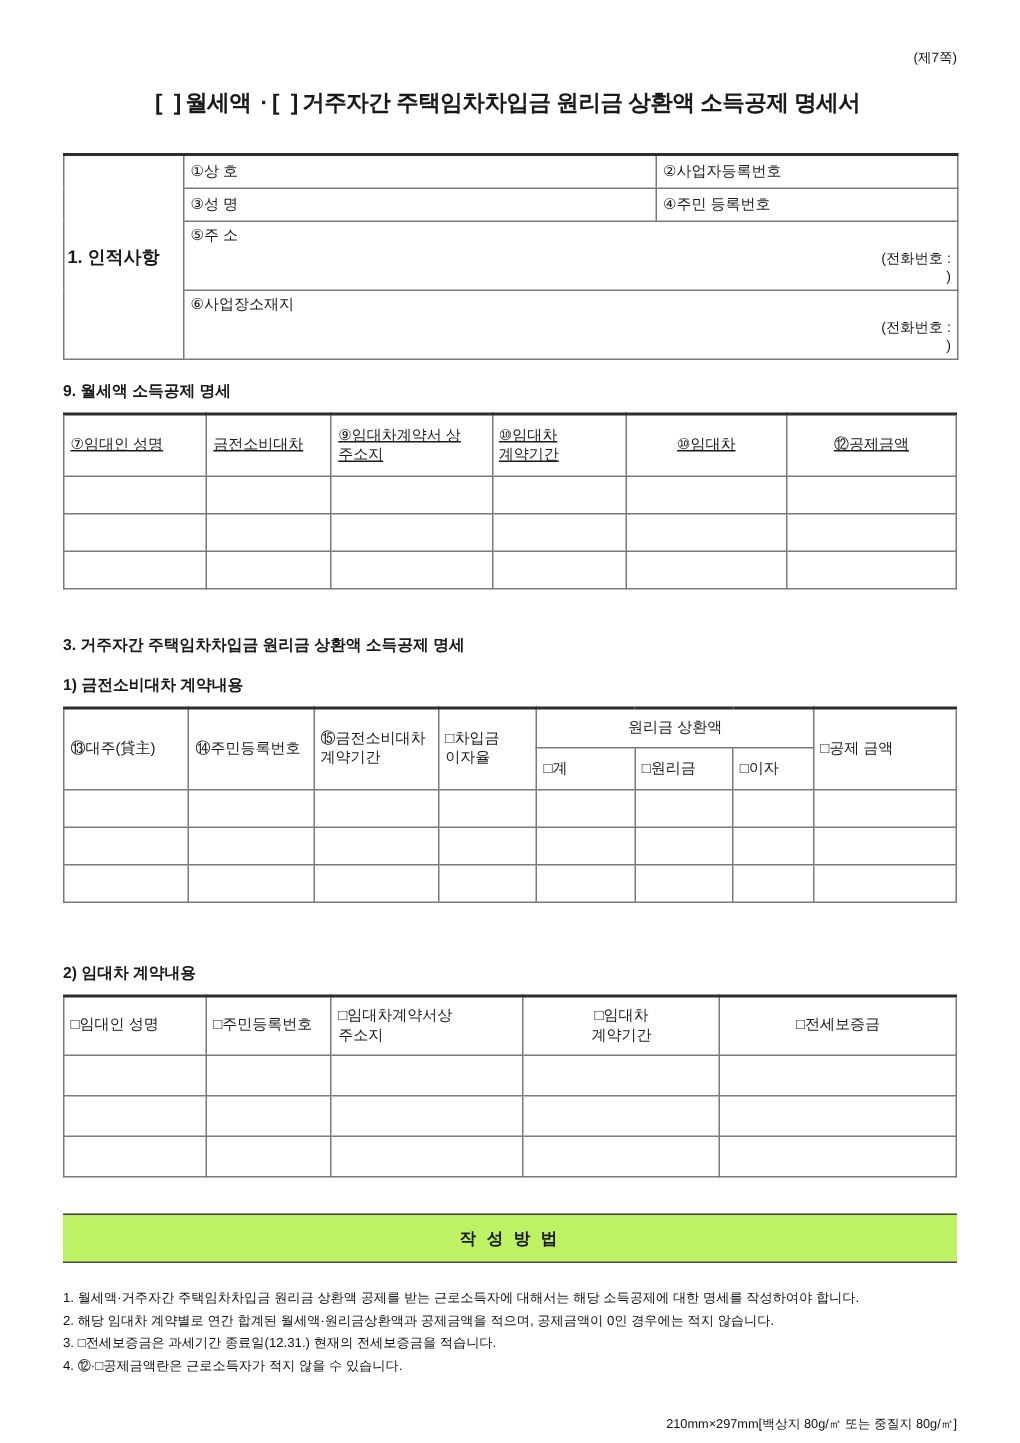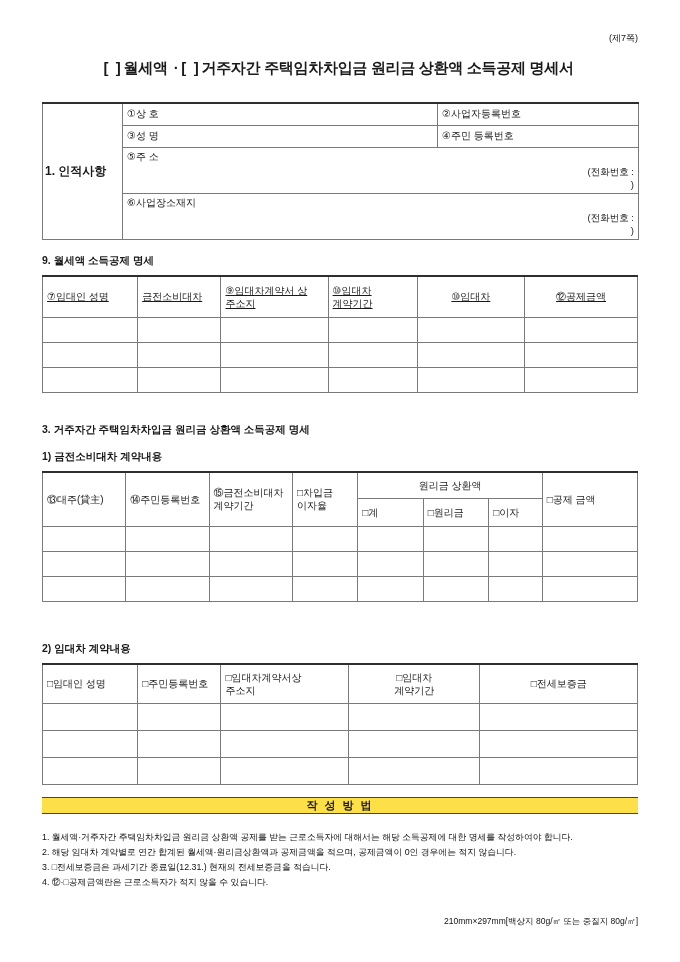--- a/index.html
+++ b/index.html
@@ -80,23 +80,23 @@
 
   .s3a-table { margin-top:7px; }
   .s3a-table thead tr.gr1 th { height:26px; }
   .s3a-table thead tr.gr2 th { height:28px; }
 
   .s3b-table { margin-top:7px; }
   .s3b-table thead th { height:40px; }
   .s3b-table tbody td.input-cell { height:27px; }
 
   .instructions-bar {
-    margin-top:12px;
-    height:17px;
-    background:#fde047;
+    margin-top:24px;
+    height:33px;
+    background:#bef264;
     border-top:1.5px solid #444;
     border-bottom:1.5px solid #444;
     display:flex; align-items:center; justify-content:center;
     font-size:11px; font-weight:bold;
     letter-spacing:2px;
   }
   .notes { margin-top:16px; list-style:none; }
   .notes li {
     font-size:8.8px;
     line-height:15px;

